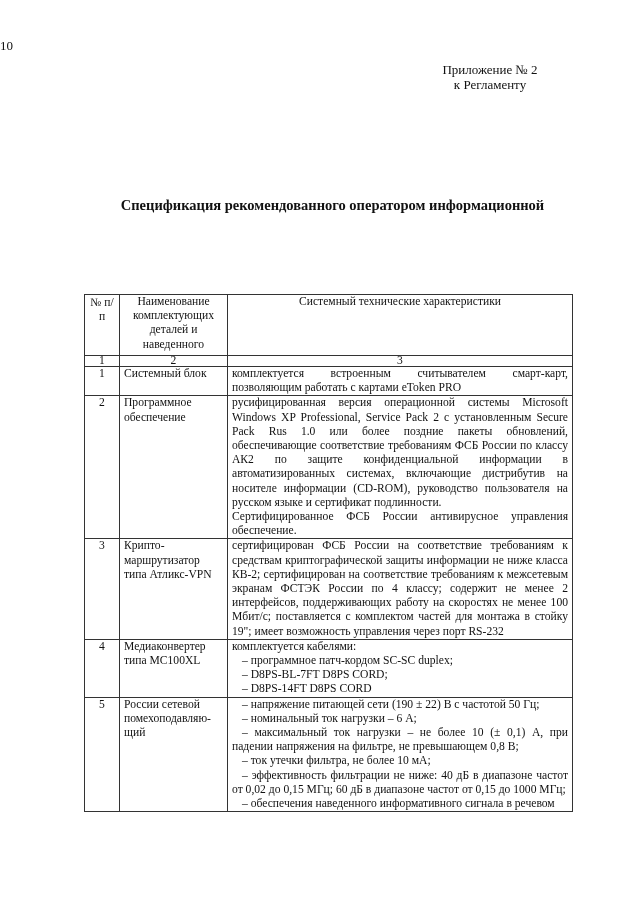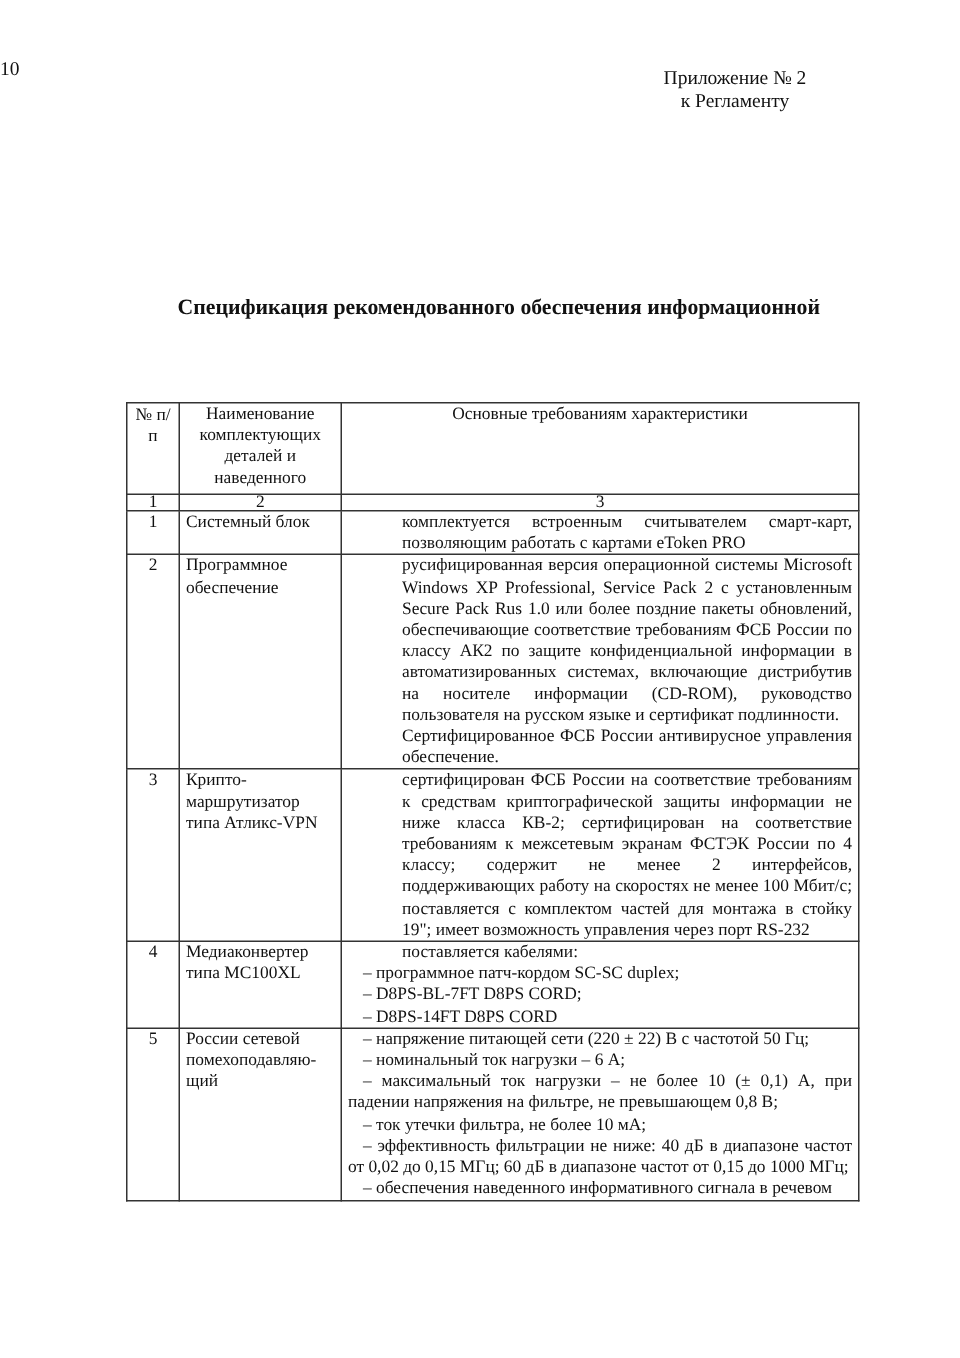--- a/index.html
+++ b/index.html
@@ -1,65 +1,65 @@
 <!DOCTYPE html>
 <html><head>
 <meta charset="utf-8">
 <style>
   html, body { margin: 0; padding: 0; }
   body {
     width: 640px; height: 905px; background: #ffffff; position: relative; overflow: hidden;
     font-family: "Liberation Serif", "DejaVu Serif", serif; color: #111;
   }
   .page-number { position: absolute; left: 0; width: 622px; top: 38px; text-align: left; font-size: 13px; }
-  .appendix { position: absolute; left: 420px; top: 44px; width: 140px; text-align: center; font-size: 13px; line-height: 15px; }
+  .appendix { position: absolute; left: 420px; top: 62px; width: 140px; text-align: center; font-size: 13px; line-height: 15px; }
   .title { position: absolute; left: 80px; width: 505px; top: 196px; text-align: center; font-weight: bold; font-size: 14.5px; line-height: 18px; }
   table.spec {
-    position: absolute; left: 84px; top: 268px; width: 488px;
+    position: absolute; left: 84px; top: 294px; width: 488px;
     border-collapse: collapse; table-layout: fixed; font-size: 11.6px; line-height: 14.2px;
   }
   table.spec td, table.spec th {
     border: 1px solid #333; vertical-align: top; padding: 0 4px; font-weight: normal;
   }
   col.c1 { width: 35px; } col.c2 { width: 108px; } col.c3 { width: 345px; }
   .hdr th { text-align: center; vertical-align: middle; height: 59px; }
   .hdr th.num { vertical-align: top; padding-top: 1px; }
   .idx td { text-align: center; height: 10px; line-height: 10px; }
   td.n { text-align: center; }
   td.spec-text { text-align: justify; }
-  .line { display: block; text-align: justify; margin-left: 36px; }
+  .line { display: block; text-align: justify; }
   .dash { display: block; padding-left: 10px; text-align: justify; }
   .dash-ind { display: block; text-indent: 10px; text-align: justify; }
   .clip-row td { border-bottom: 1px solid #333; }
 </style>
 </head>
 <body>
 
 <div class="page-number">10</div>
 
 <div class="appendix">
   <div>Приложение № 2</div>
   <div>к Регламенту</div>
 </div>
 
 <div class="title">
-  <div>Спецификация рекомендованного обеспечения информационной</div>
+  <div>Спецификация рекомендованного оператором информационной</div>
 </div>
 
 <table class="spec">
   <colgroup>
       <col class="c1">
       <col class="c2">
       <col class="c3">
     </colgroup>
   <tbody>
       <tr class="hdr">
     <th class="num">№ п/п</th>
     <th>Наименование комплектующих деталей и наведенного</th>
-    <th>Основные требованиям характеристики</th>
+    <th>Системный технические характеристики</th>
   </tr>
   <tr class="idx">
     <td>1</td>
     <td>2</td>
     <td>3</td>
   </tr>
 
   <tr>
     <td class="n">1</td>
     <td>Системный блок</td>
@@ -82,32 +82,32 @@
     <td>Крипто-маршрутизатор типа Атликс-VPN</td>
     <td class="spec-text">
       <span class="line">сертифицирован ФСБ России на соответствие требованиям к средствам криптографической защиты информации не ниже класса КВ-2; сертифицирован на соответствие требованиям к межсетевым экранам ФСТЭК России по 4 классу; содержит не менее 2 интерфейсов, поддерживающих работу на скоростях не менее 100 Мбит/с; поставляется с комплектом частей для монтажа в стойку 19"; имеет возможность управления через порт RS-232</span>
     </td>
   </tr>
 
   <tr>
     <td class="n">4</td>
     <td>Медиаконвертер типа MC100XL</td>
     <td class="spec-text">
-      <span class="line">поставляется кабелями:</span>
+      <span class="line">комплектуется кабелями:</span>
       <span class="dash">– программное патч-кордом SC-SC duplex;</span>
       <span class="dash">– D8PS-BL-7FT D8PS CORD;</span>
       <span class="dash">– D8PS-14FT  D8PS CORD</span>
     </td>
   </tr>
 
   <tr class="clip-row">
     <td class="n">5</td>
     <td>России сетевой помехоподавляю-щий</td>
     <td class="spec-text">
-      <span class="dash-ind">– напряжение питающей сети (220 ± 22) В с частотой 50 Гц;</span>
+      <span class="dash-ind">– напряжение питающей сети (190 ± 22) В с частотой 50 Гц;</span>
       <span class="dash-ind">– номинальный ток нагрузки – 6 А;</span>
       <span class="dash-ind">– максимальный ток нагрузки – не более 10 (± 0,1) А, при падении напряжения на фильтре, не превышающем 0,8 В;</span>
       <span class="dash-ind">– ток утечки фильтра, не более 10 мА;</span>
       <span class="dash-ind">– эффективность фильтрации не ниже: 40 дБ в диапазоне частот от 0,02 до 0,15 МГц; 60 дБ в диапазоне частот от 0,15 до 1000 МГц;</span>
       <span class="dash-ind">– обеспечения наведенного информативного сигнала в речевом</span>
     </td>
   </tr>
 </tbody>
   </table>
 

